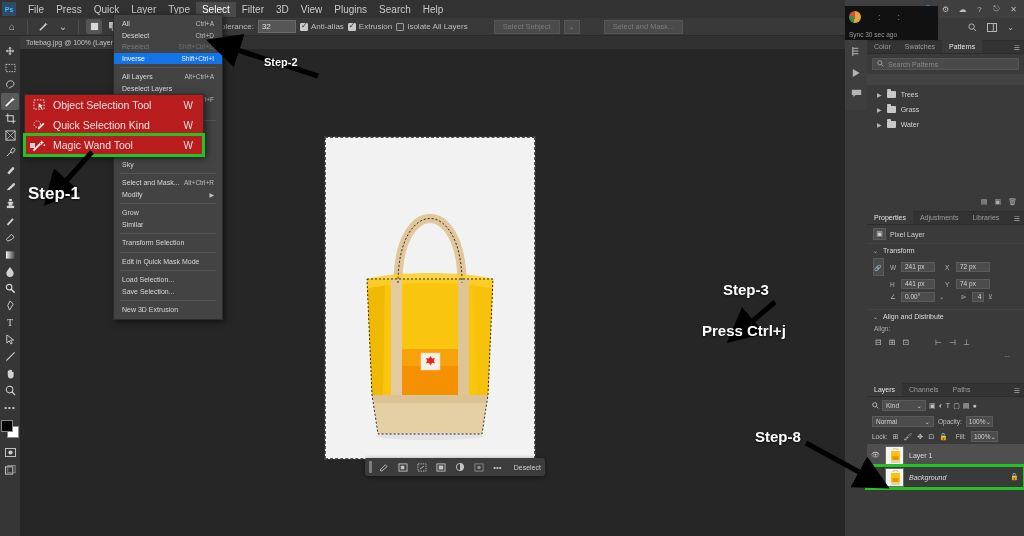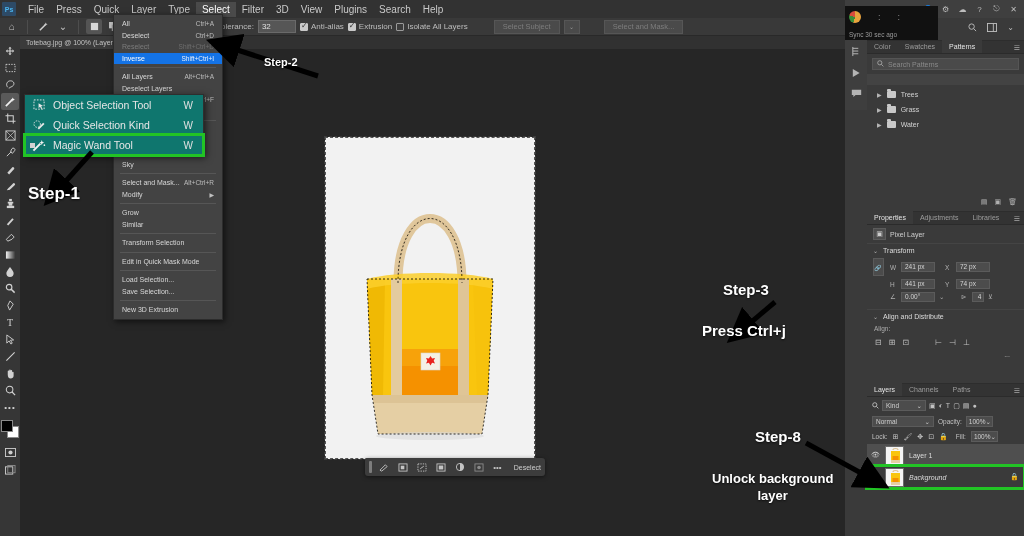--- a/index.html
+++ b/index.html
@@ -138,21 +138,21 @@
   .dd-item.hl { background:#1473e6; color:#fff; }
   .dd-item .sc { font-size:6.5px; color:#bdbdbd; }
   .dd-item.hl .sc { color:#eaf2ff; }
   .dd-item.dim .sc { color:#6d6d6d; }
   .dd-sep { height:1px; background:#565656; margin:3px 6px; }
   .dd-arrow { font-size:6px; color:#c0c0c0; }
 
   
   .flyout {
     position:absolute; left:24px; top:94px; width:180px;
-    background:#0f766e; border:1px solid #2e2e2e; z-index:60;
+    background:#b91c1c; border:1px solid #2e2e2e; z-index:60;
     box-shadow:2px 2px 7px rgba(0,0,0,.6);
   }
   .fly-item {
     height:20px; display:flex; align-items:center; gap:6px;
     padding:0 6px; font-size:10.5px; color:#e6e6e6; position:relative;
   }
   .fly-item .dot {
     width:5px; height:5px; background:#d2d2d2; position:absolute; left:5px;
   }
   .fly-item .ficon { width:16px; display:flex; justify-content:center; color:#e8e8e8; }
@@ -1001,16 +1001,14 @@
     <path d="M775 302 L742 330" stroke="#000" stroke-width="5" marker-end="url(#ah)" fill="none"></path>
 
     <path d="M806 443 L872 479" stroke="#000" stroke-width="5" marker-end="url(#ah)" fill="none"></path>
   </svg>
 
   <div class="anno" id="anno-step1">Step-1</div>
   <div class="anno" id="anno-step2">Step-2</div>
   <div class="anno" id="anno-step3">Step-3</div>
   <div class="anno" id="anno-press">Press Ctrl+j</div>
   <div class="anno" id="anno-step4">Step-8</div>
-  <div class="anno" id="anno-unlock">Unlock background
-layer</div>
 
 </div>
 
 </body></html>

